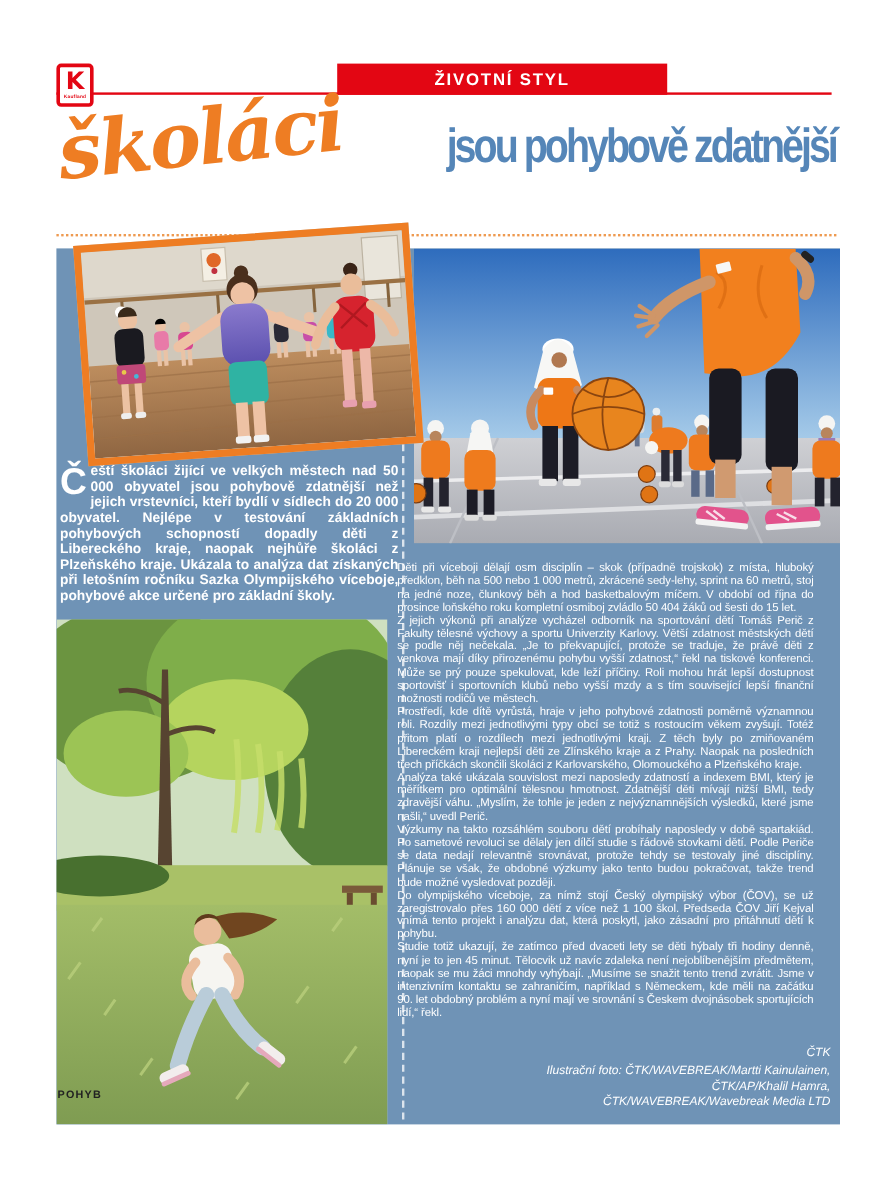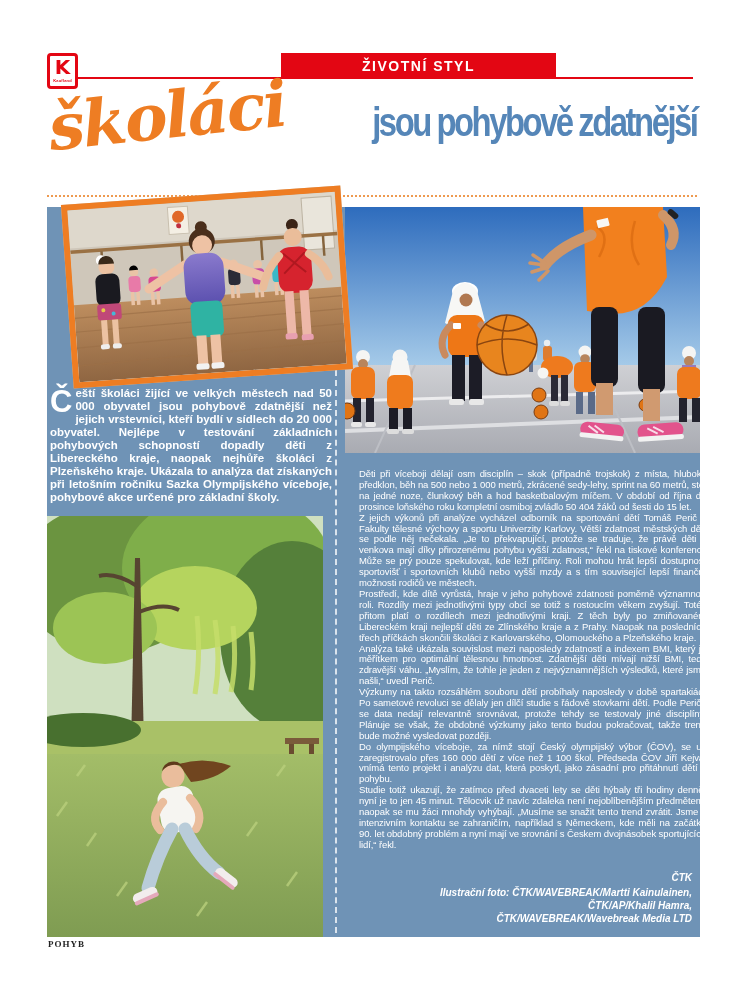--- a/index.html
+++ b/index.html
@@ -30,28 +30,28 @@
         border-left:2px dashed rgba(255,255,255,.75);}
   .photo{position:absolute;overflow:hidden;}
   .photo svg{display:block;width:100%;height:100%;}
   .ph-dance{left:20px;top:-12px;width:268px;height:172px;border:6px solid #ee7d23;
         transform:rotate(-4deg);z-index:2;background:#cfc7ba;}
   .ph-basket{left:298px;top:0;width:355px;height:246px;}
   .ph-park{left:0;top:309px;width:276px;height:421px;}
   .intro{position:absolute;left:3px;top:180px;width:282px;font-size:11.5px;line-height:13px;
         font-weight:bold;text-align:justify;}
   .dropcap{float:left;font-size:31px;line-height:25px;padding:2px 3px 0 0;font-weight:bold;}
-  .article{position:absolute;left:312px;top:262px;width:347px;font-size:9.5px;line-height:10.9px;
+  .article{position:absolute;left:284px;top:262px;width:347px;font-size:9.5px;line-height:10.9px;
         letter-spacing:-.1px;text-align:justify;}
   .article p{margin:0;}
   .credits{position:absolute;right:8px;bottom:12px;text-align:right;font-style:italic;
-        font-size:10px;line-height:13px;font-weight:bold;}
+        font-size:10px;line-height:13px;}
   .credits .agency{margin-bottom:2px;}
   
-  .pohyb{position:absolute;left:48px;top:939px;font-size:9px;color:#222;letter-spacing:1px;font-weight:bold;font-family:Liberation Serif, serif;}
+  .pohyb{position:absolute;left:48px;top:907px;font-size:9px;color:#222;letter-spacing:1px;font-weight:bold;}
 </style>
 </head>
 <body>
 
 <div class="page">
 
   <div class="logo">
     <span class="k">K</span>
     <span class="kname">Kaufland</span>
   </div>

